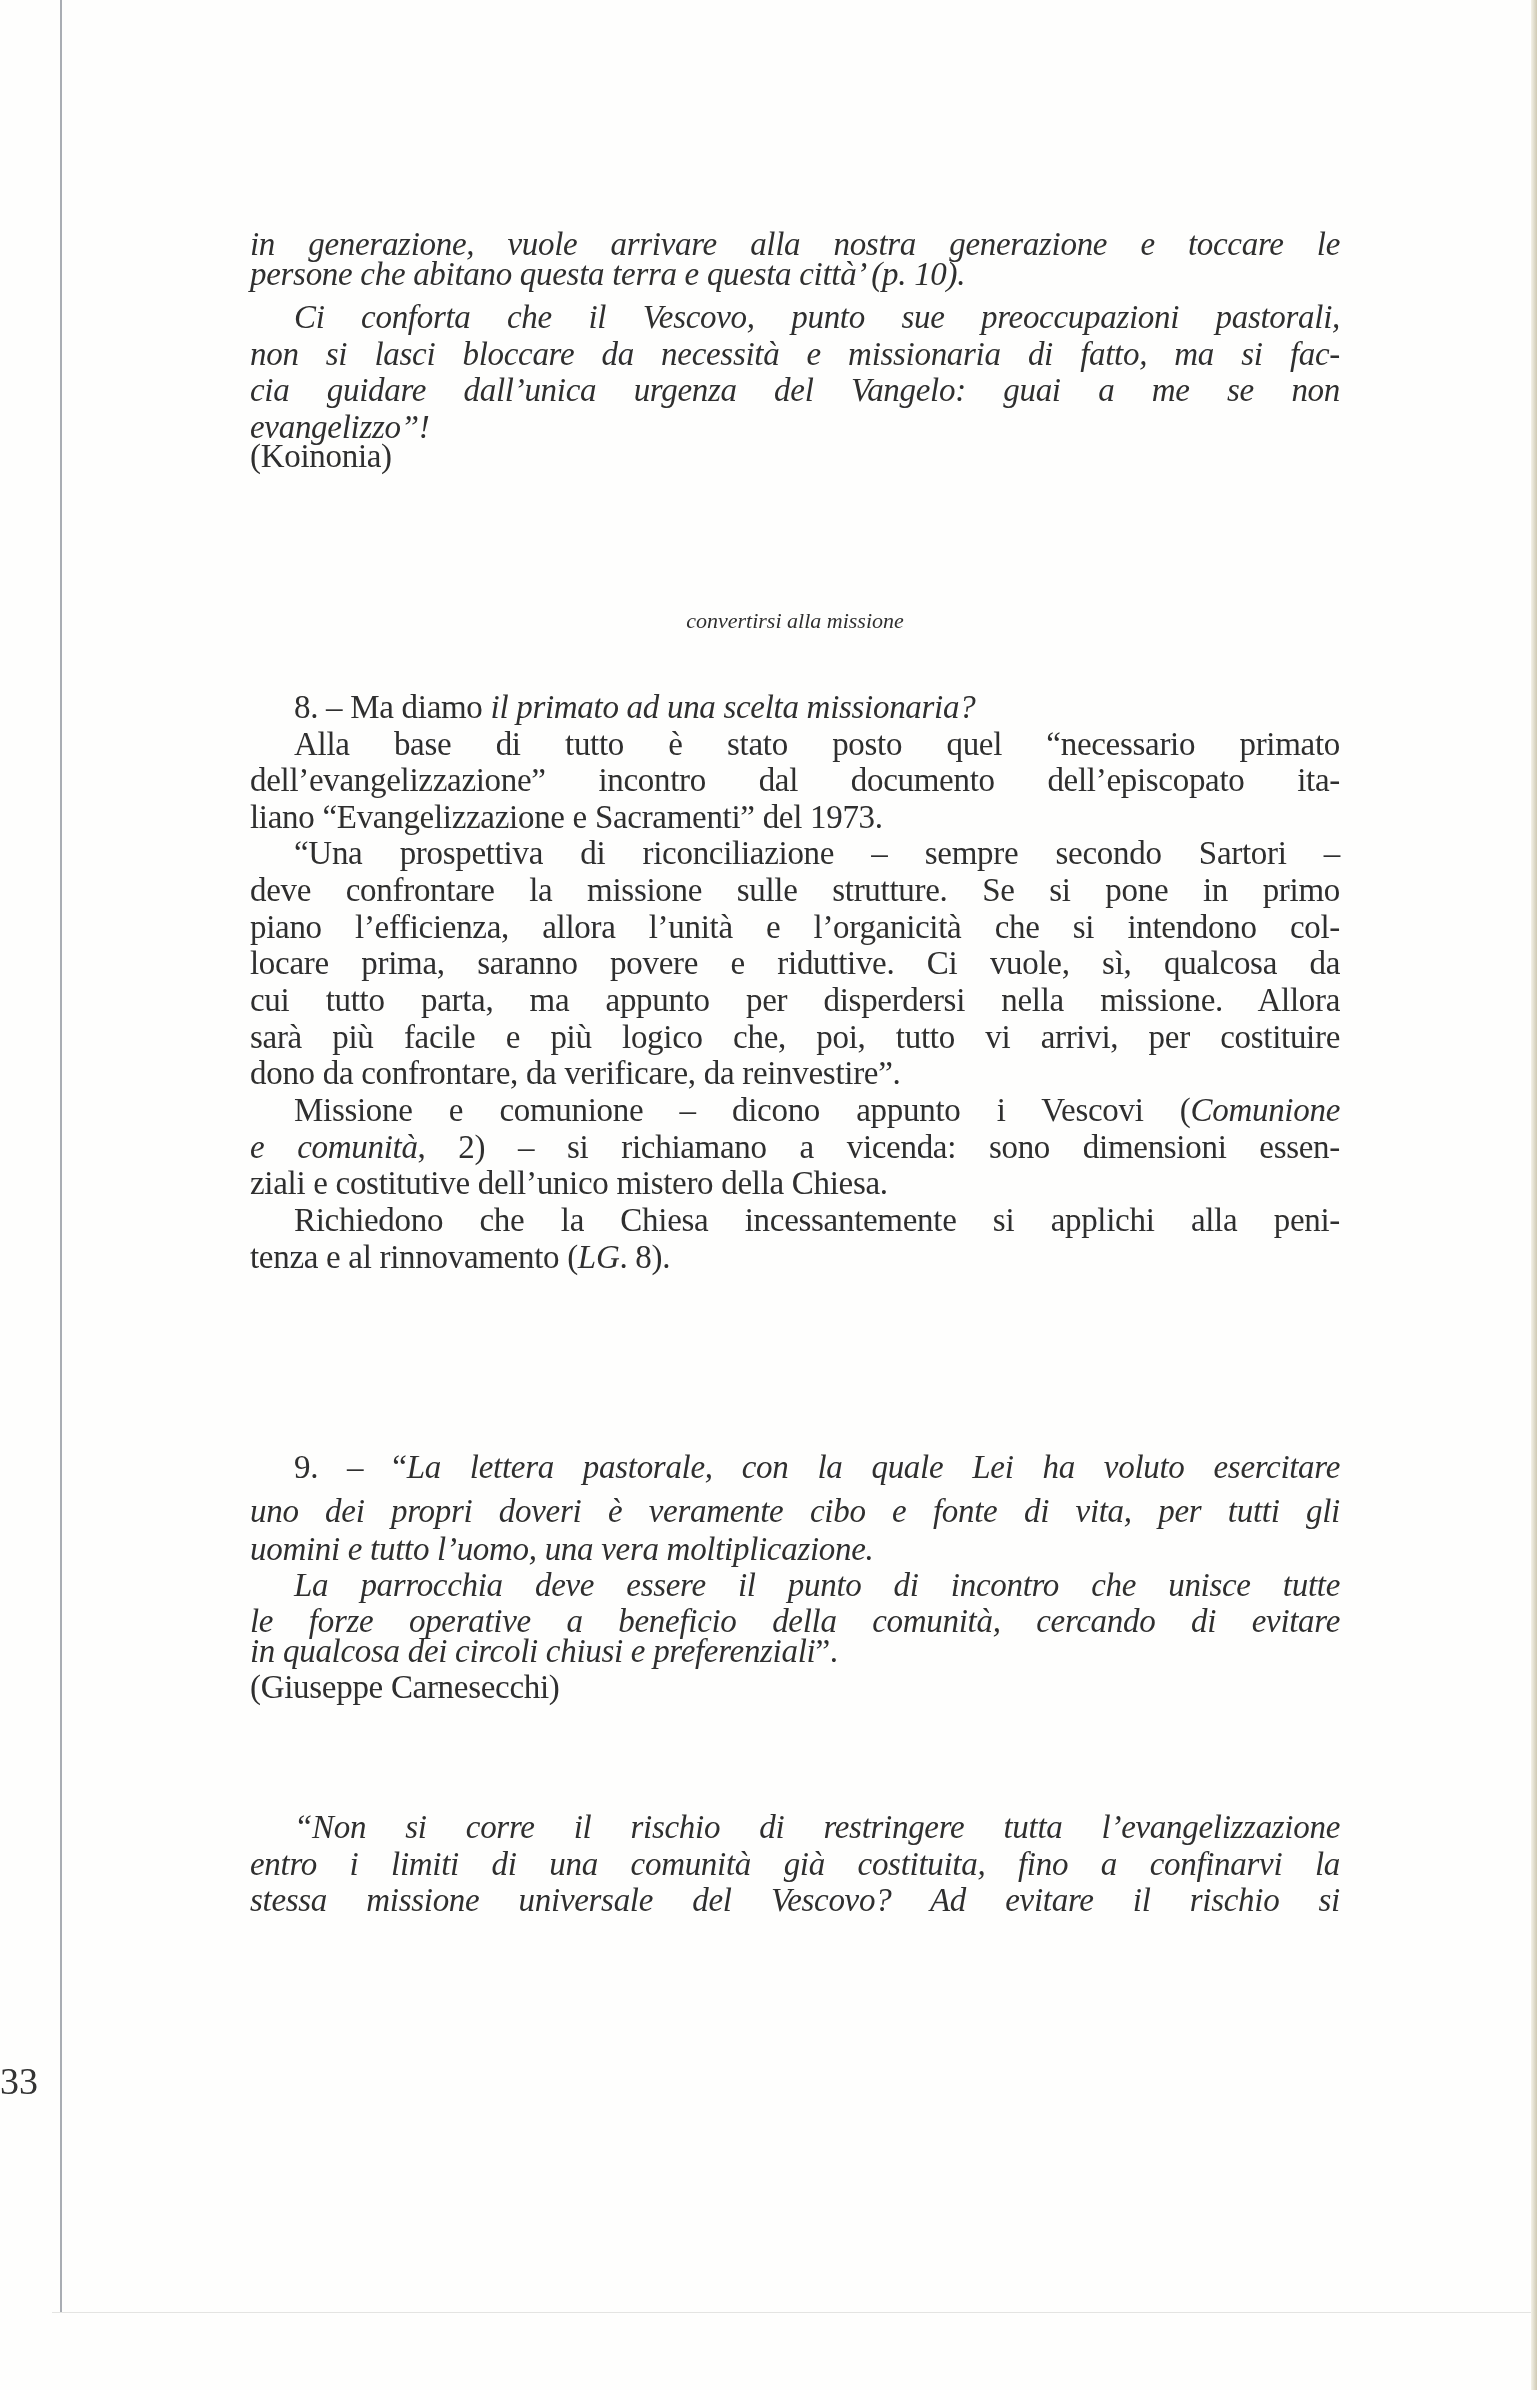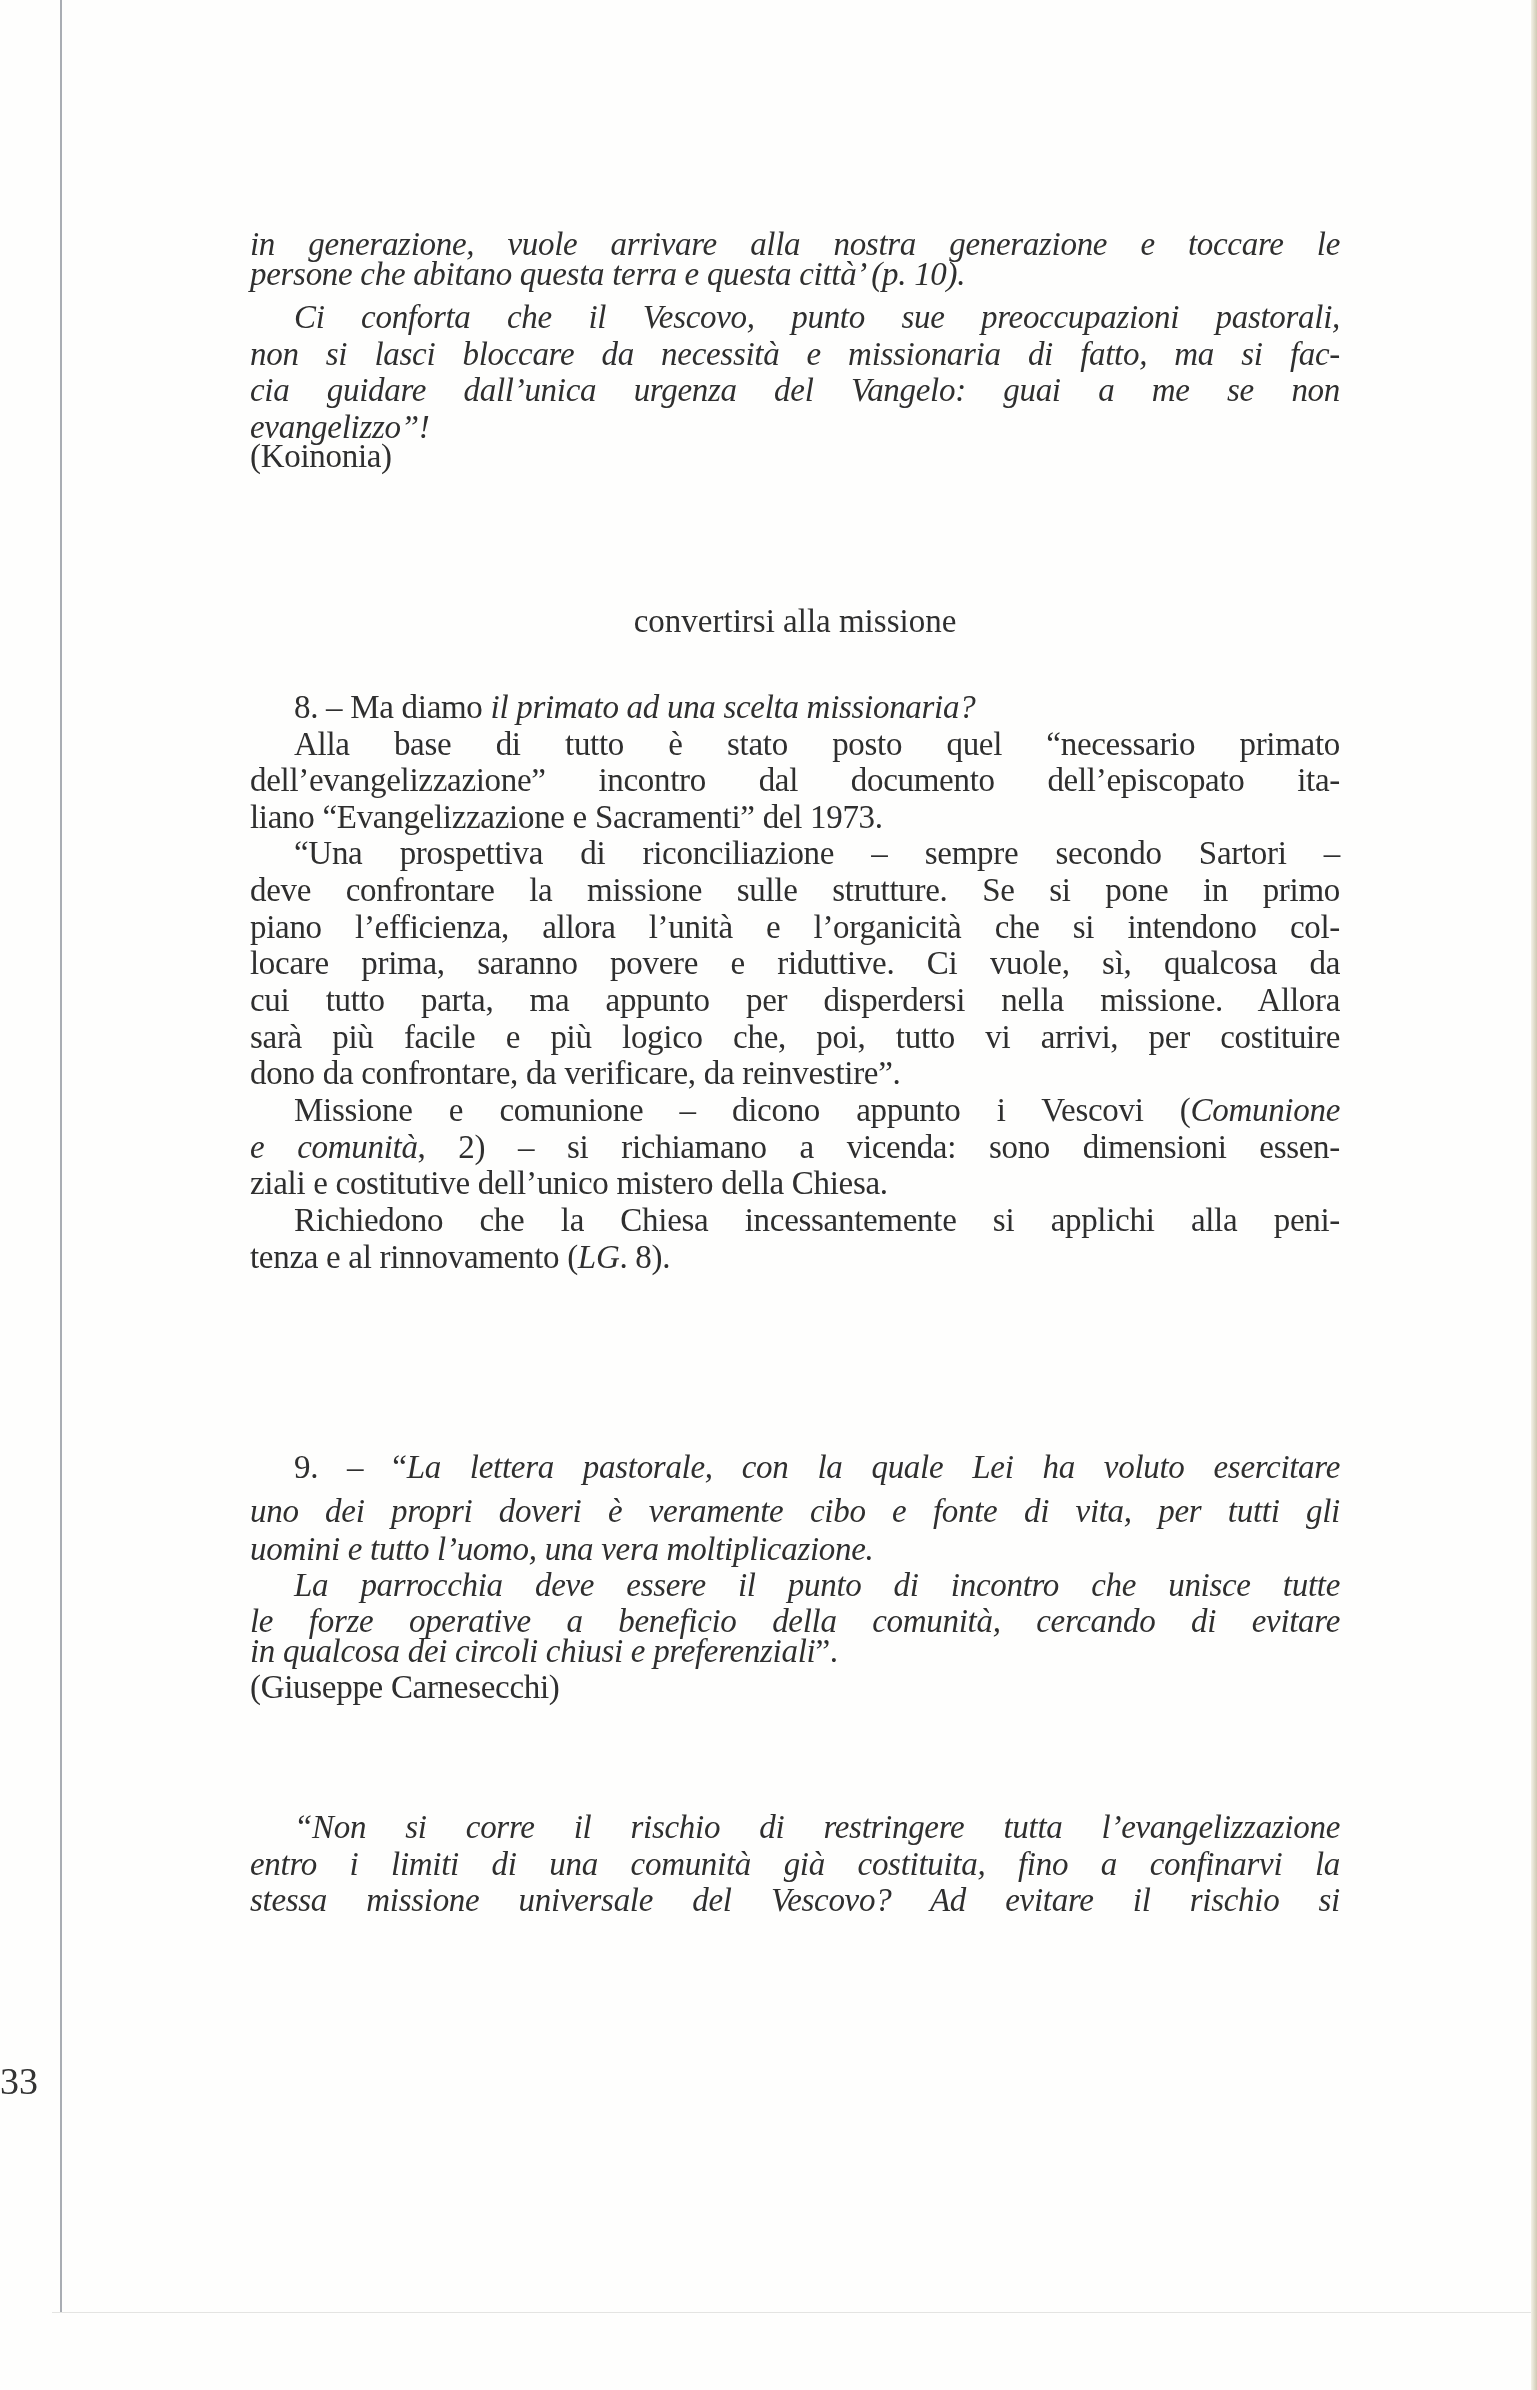--- a/index.html
+++ b/index.html
@@ -25,21 +25,21 @@
       position: absolute; left: 250px; width: 1090px;
       font-size: 33px; line-height: 36px; height: 36px;
       white-space: nowrap; text-align: justify; text-align-last: justify;
       letter-spacing: -0.3px;
     }
     .line.last { text-align-last: left; }
     .line.indent { left: 294px; width: 1046px; }
     .it { font-style: italic; margin-top: 8px; }
     .heading {
       position: absolute; left: 250px; width: 1090px; text-align: center;
-      font-size: 33px; line-height: 36px; 
+      font-size: 22px; line-height: 36px; font-style: italic;
     }
     .page-number {
       position: absolute; left: 0; width: 1537px; top: 2060px; text-align: left;
       font-size: 38px; line-height: 42px; color: #333;
     }
   </style>
 </head>
 <body>
 
 <div class="page-edge-left"></div>

